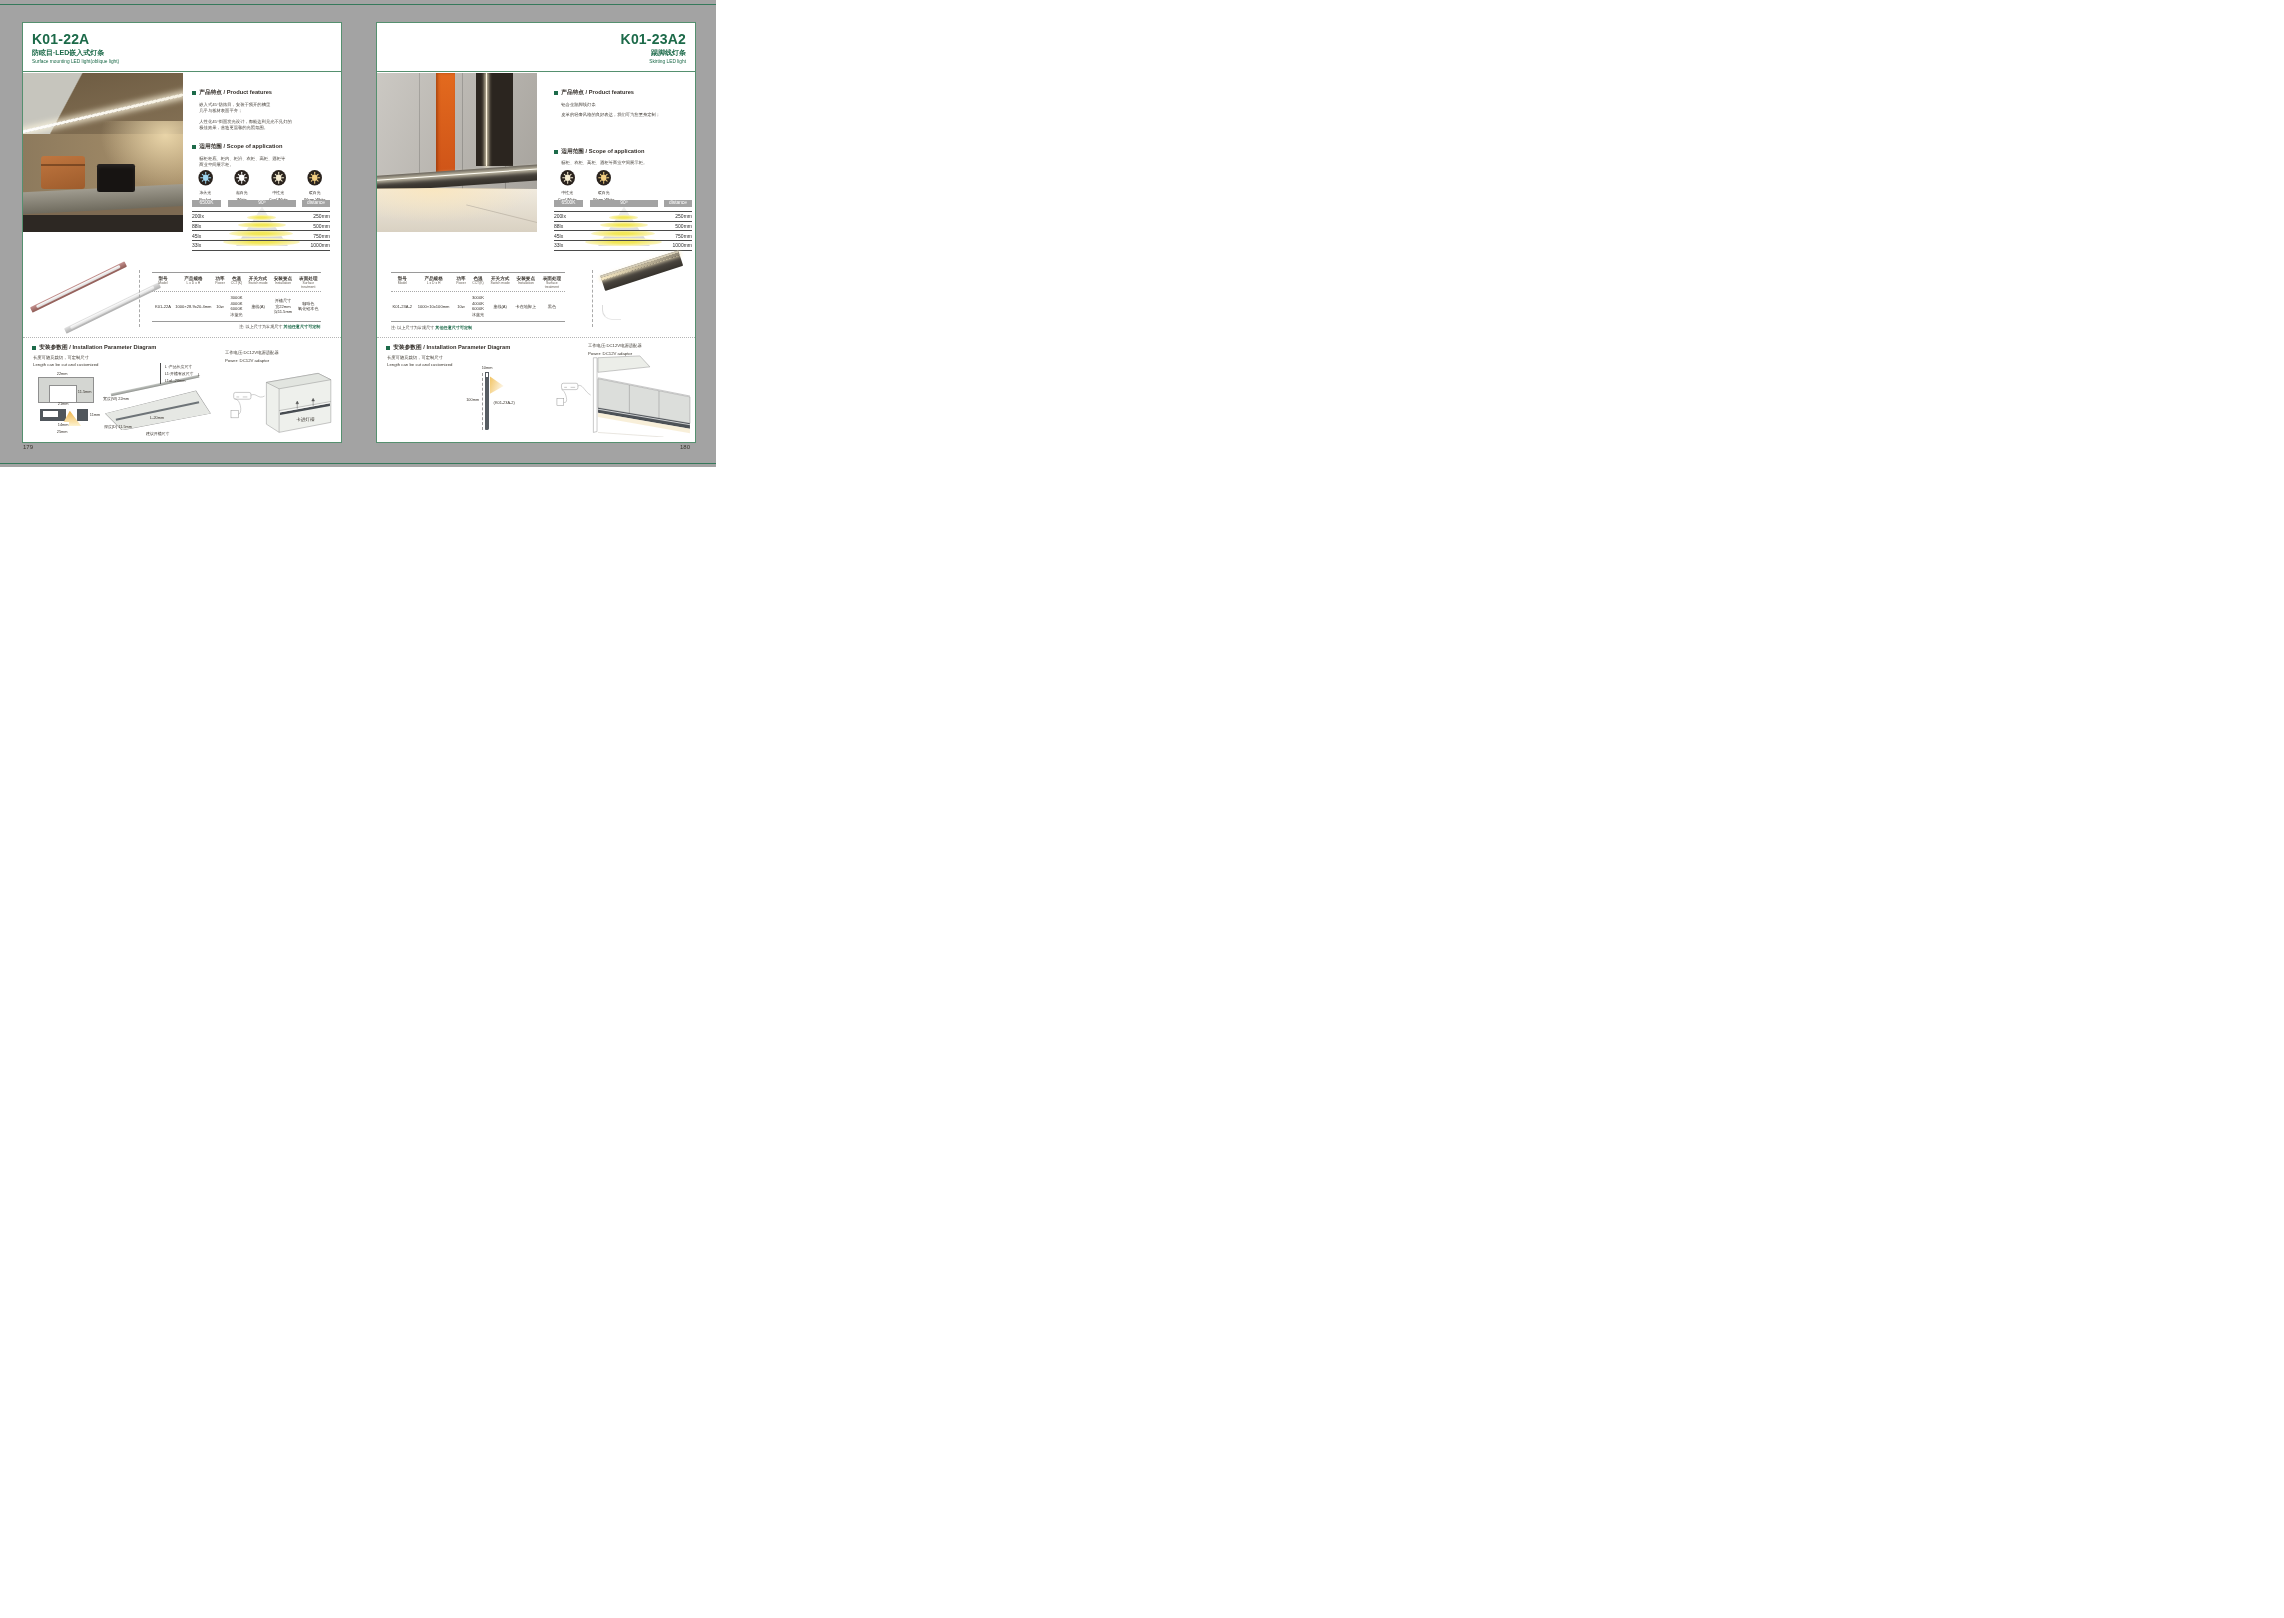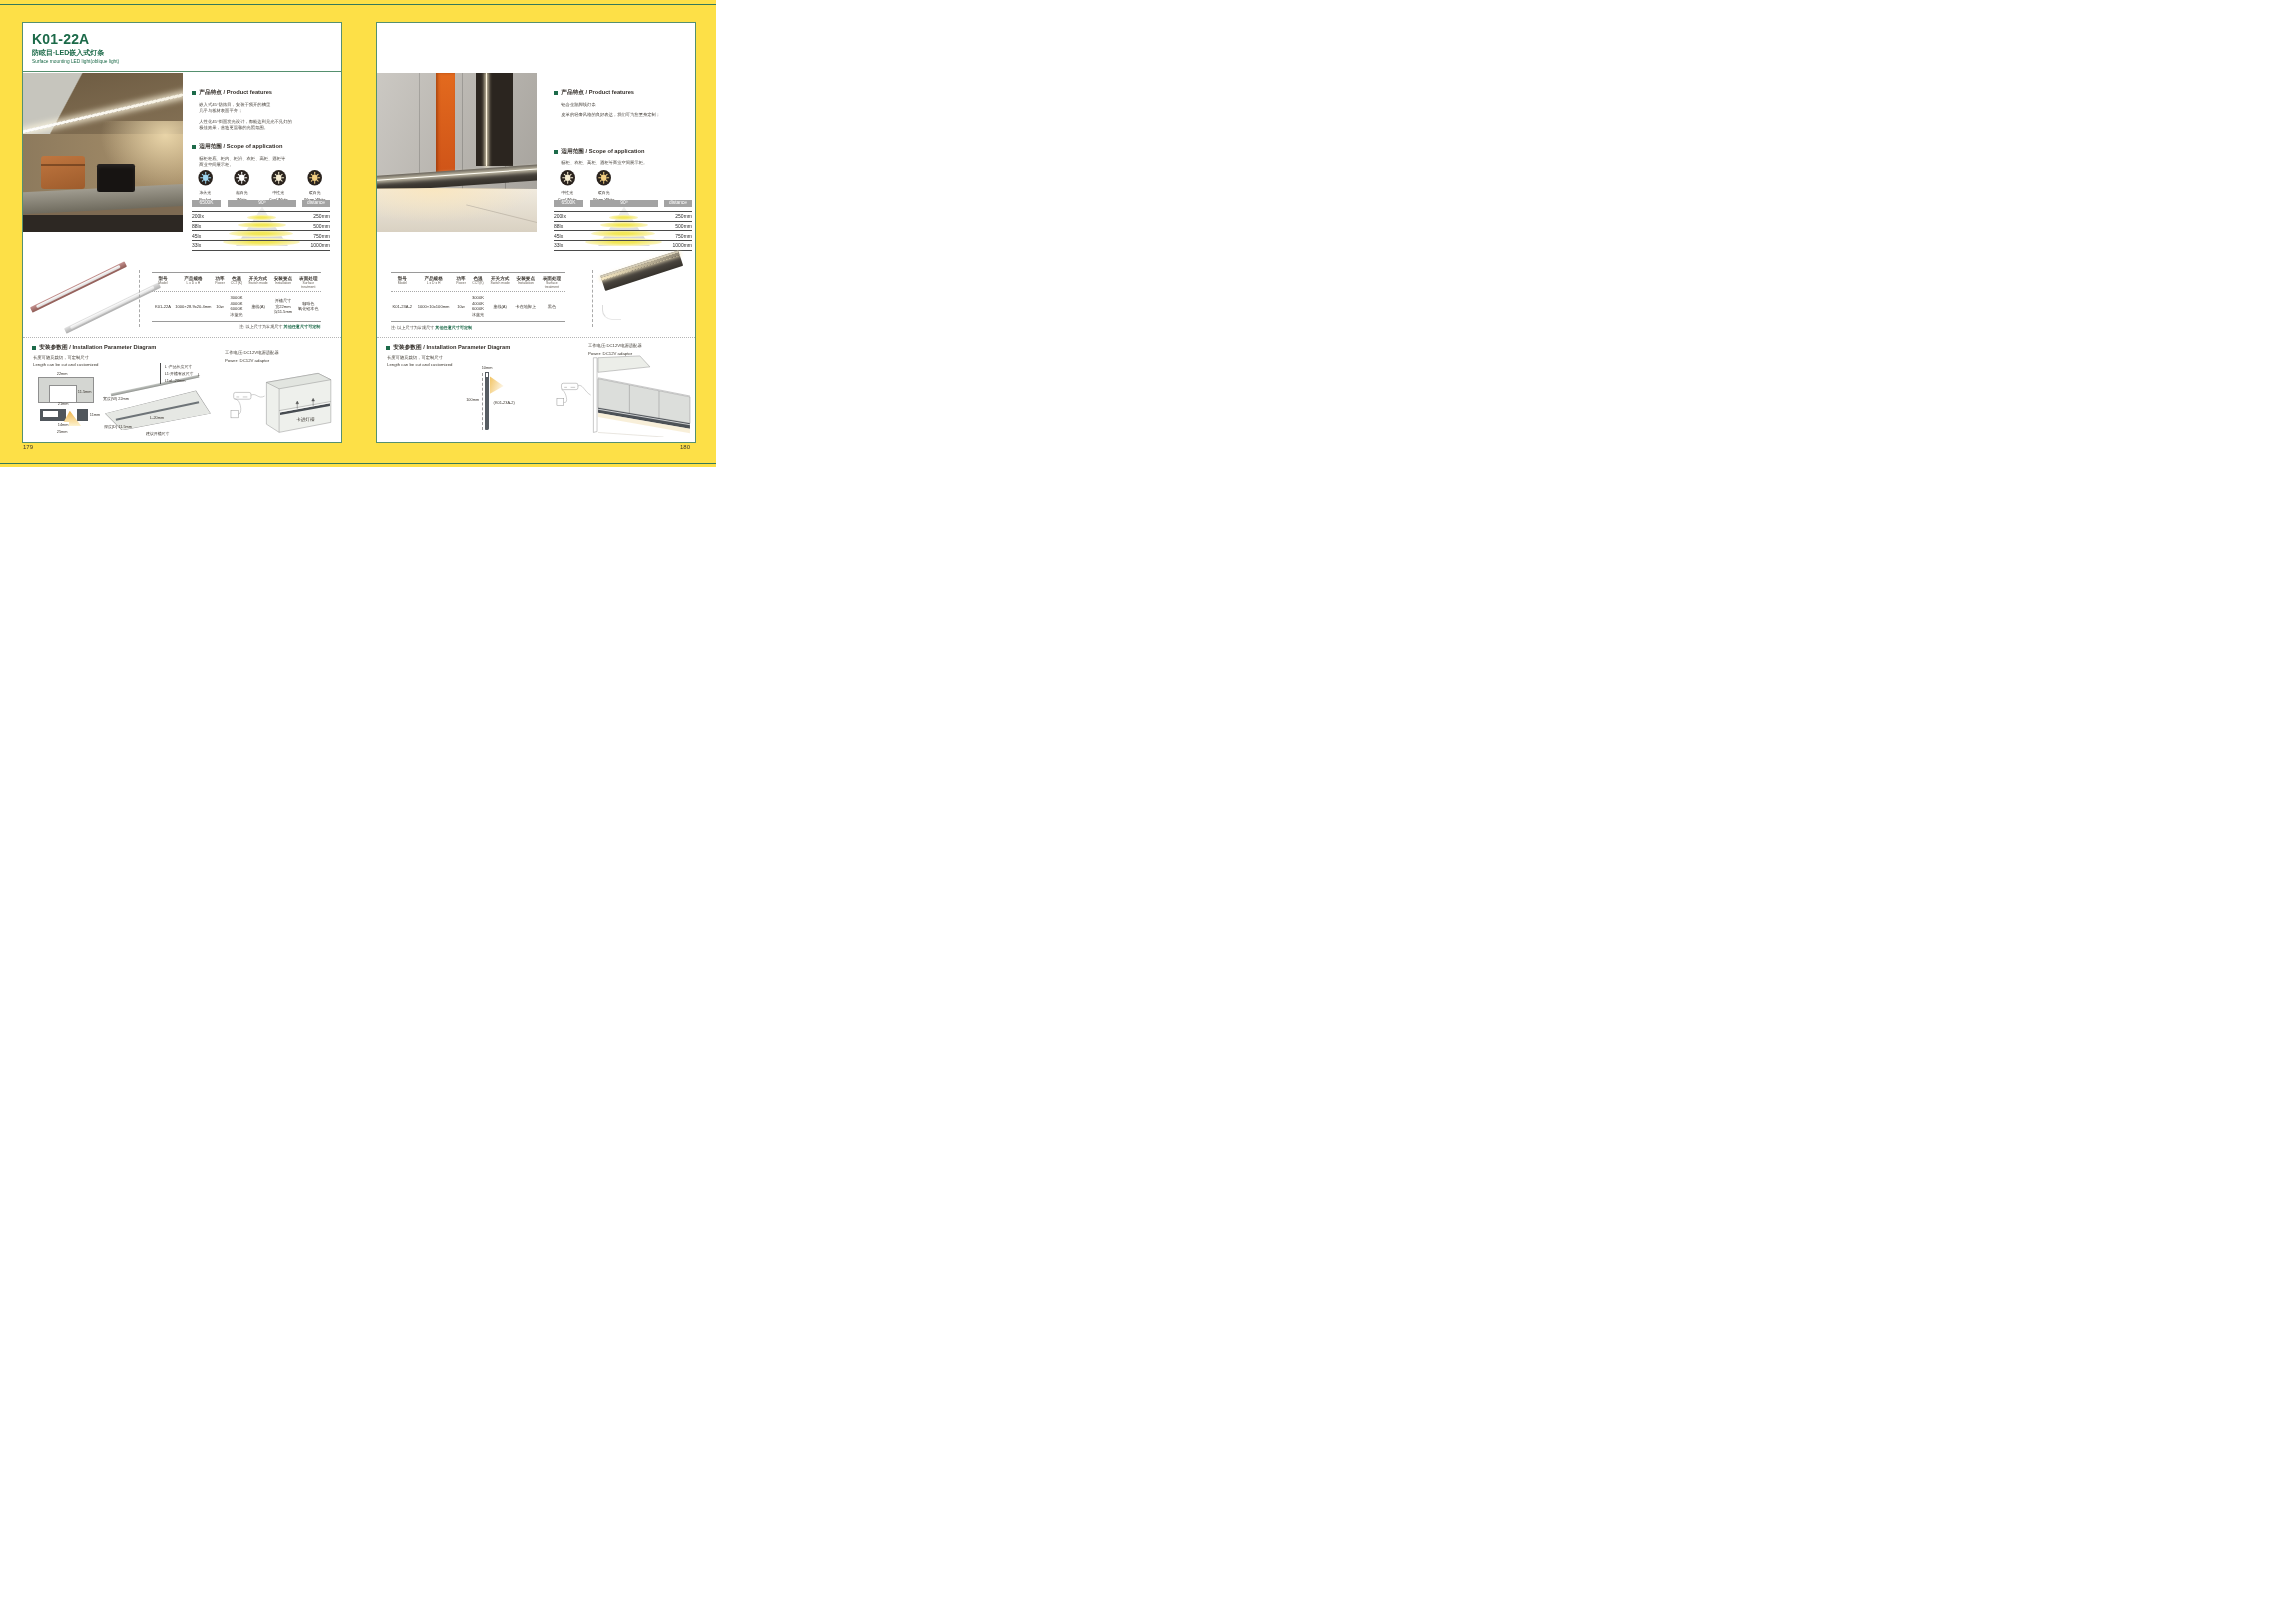--- a/index.html
+++ b/index.html
@@ -1,16 +1,16 @@
 <!DOCTYPE html>
 <html style="font-size:7.3px"><head>
 <meta charset="utf-8">
 <style>
   html,body{margin:0;padding:0;background:#ffffff;}
-  .canvas{position:relative;width:716px;height:467px;background:#fde047;
+  .canvas{position:relative;width:716px;height:467px;background:#a3a3a3;
     font-family:"Liberation Sans","DejaVu Sans",sans-serif;color:#3a352f;overflow:hidden;}
   .rule{position:absolute;left:0;right:0;height:0.5px;background:#35795b;}
   .rule.top{top:3.7px}.rule.bot{top:463px}
   .pagenum{position:absolute;top:444px;font-size:6px;color:#3a352f;}
   .pagenum.l{left:23px}.pagenum.r{left:680px}
 
   .page{position:absolute;top:22.4px;width:318px;height:419px;border:0.5px solid #55906f;background:#fff;}
   #pageL{left:22px}#pageR{left:376px}
 
   
@@ -432,20 +432,25 @@
         <line x1="150" y1="92" x2="150" y2="78"></line>
           <polygon points="150,75 147,81 153,81" fill="#555"></polygon>
         <line x1="185" y1="86" x2="185" y2="72"></line>
           <polygon points="185,69 182,75 188,75" fill="#555"></polygon>
       </g>
       <text x="148" y="118" font-size="10" fill="#3a352f">卡进灯槽</text>
     </svg>
   </section>
 
   <section class="page" id="pageR">
+    <div class="hdr">
+      <div class="model">K01-23A2</div>
+      <div class="t-cn">踢脚线灯条</div>
+      <div class="t-en">Skirting LED light</div>
+    </div>
 
     <div class="photo photoR">
       <div class="pr-doors"></div>
       <div class="pr-shade"></div>
       <div class="pr-orange"></div>
       <div class="pr-dark"></div>
       <div class="pr-skirt"></div>
       <div class="pr-floor"></div>
       <div class="pr-fglow"></div>
       <div class="pr-seam"></div>

